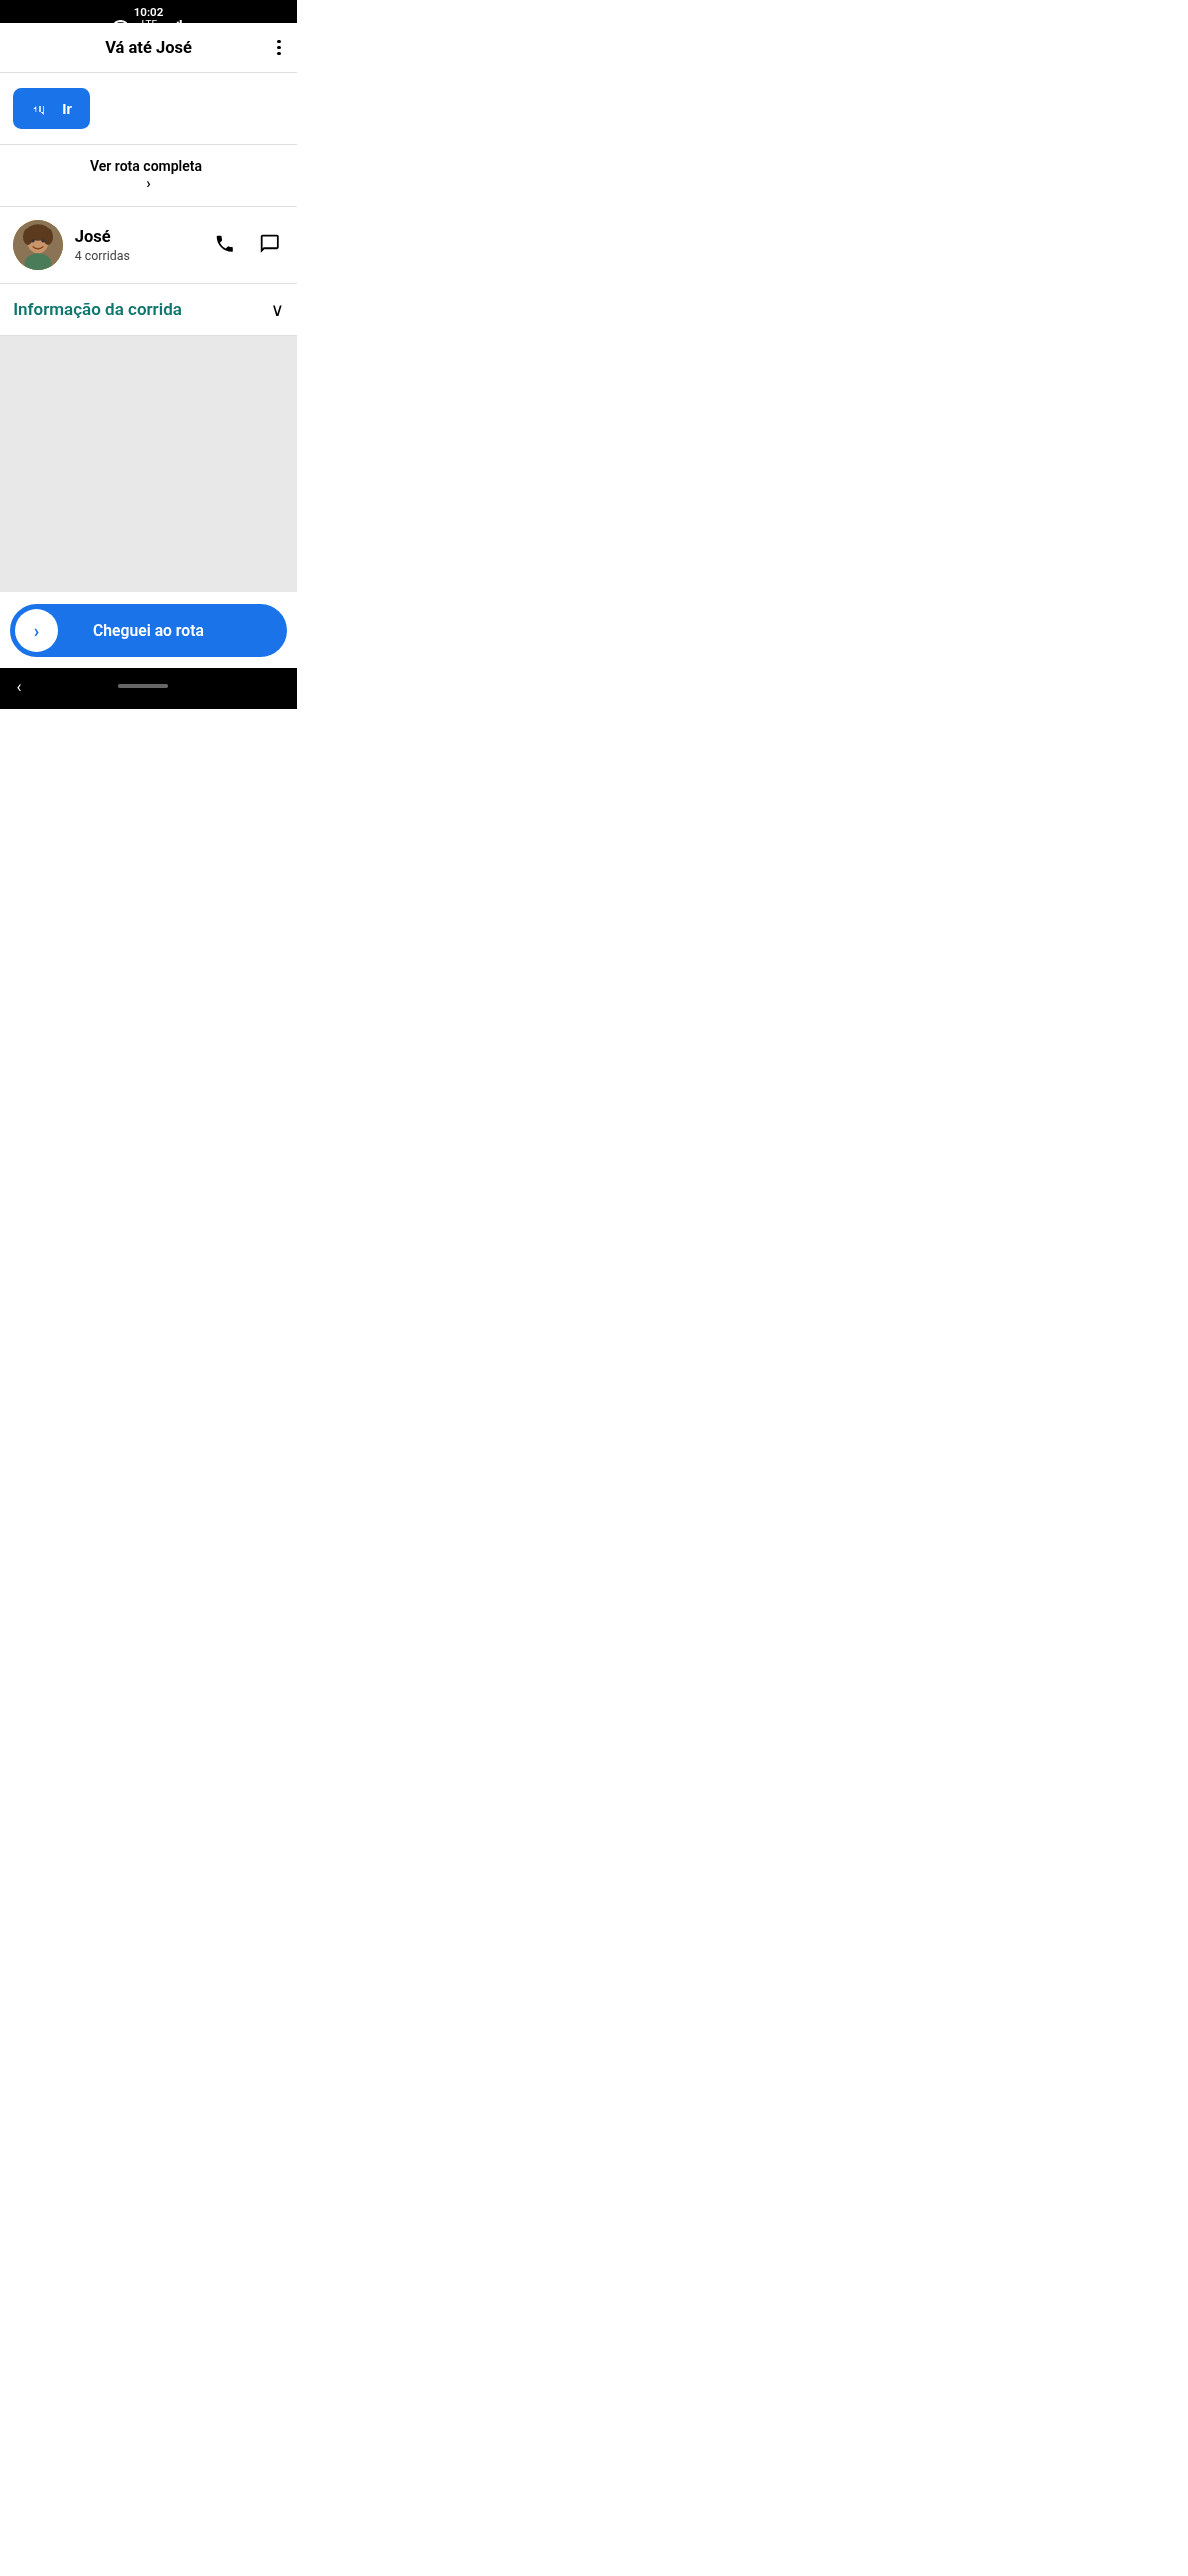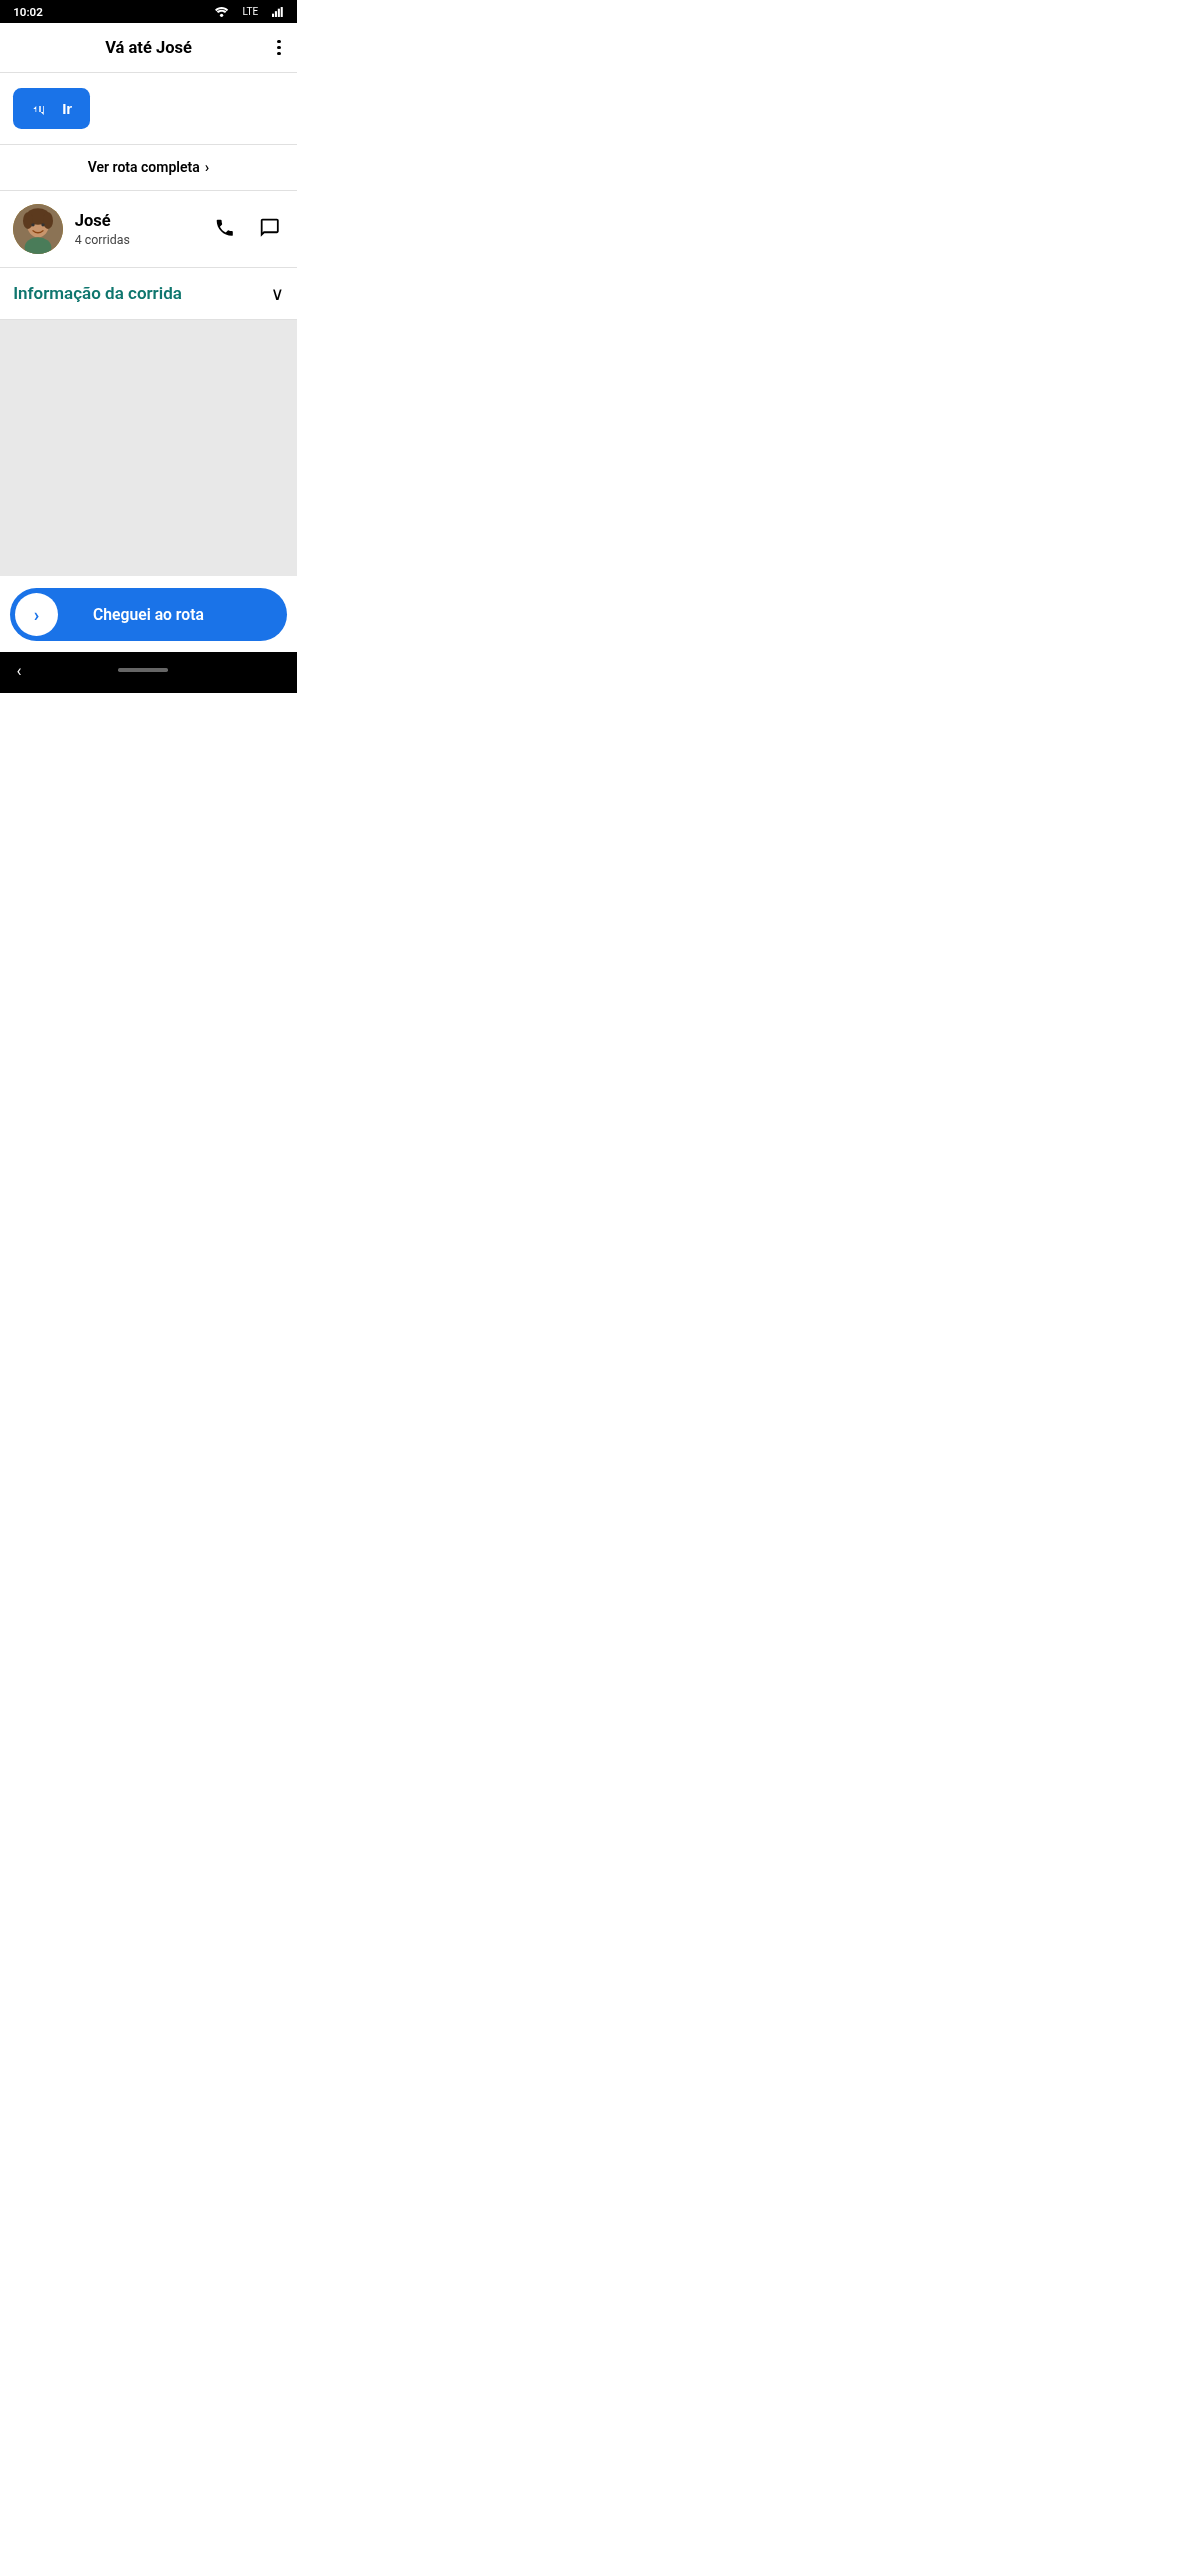--- a/index.html
+++ b/index.html
@@ -15,20 +15,21 @@
 
     
     .status-bar {
       background: #000;
       color: #fff;
       display: flex;
       justify-content: space-between;
       align-items: center;
       padding: 5px 13.2px 5px 13.2px;
       height: 23px;
+      flex-direction: column;
     }
     .status-time {
       font-size: 11.6px;
       font-weight: 600;
       color: #fff;
     }
     .status-icons {
       display: flex;
       align-items: center;
       gap: 14px;
@@ -118,20 +119,21 @@
     }
 
     
     .route-row {
       display: flex;
       align-items: center;
       justify-content: center;
       padding: 13.2px;
       border-bottom: 0.8px solid #e0e0e0;
       cursor: pointer;
+      flex-direction: column;
     }
     .route-link {
       font-size: 14px;
       font-weight: 600;
       color: #000;
       margin-right: 5px;
     }
     .chevron-right {
       font-size: 15px;
       color: #000;

